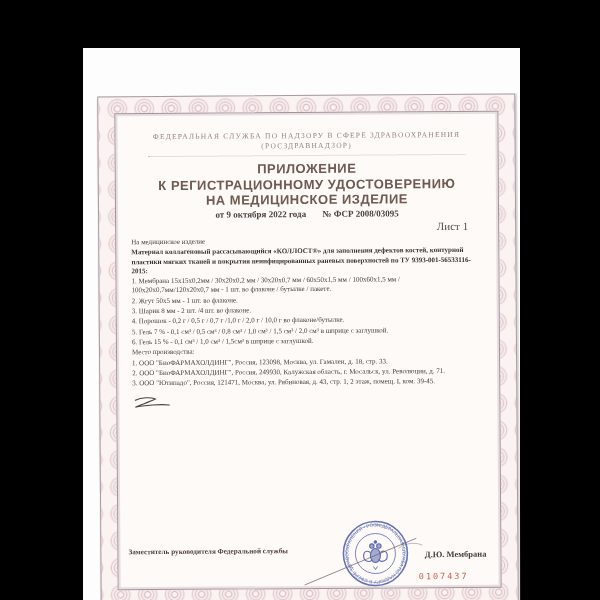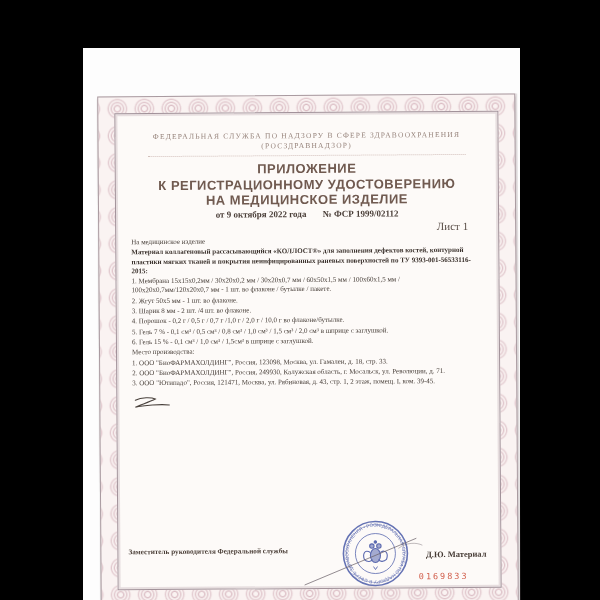--- a/index.html
+++ b/index.html
@@ -108,21 +108,21 @@
 
       <div class="title">
         <div>ПРИЛОЖЕНИЕ</div>
         <div>К РЕГИСТРАЦИОННОМУ УДОСТОВЕРЕНИЮ</div>
         <div>НА МЕДИЦИНСКОЕ ИЗДЕЛИЕ</div>
       </div>
 
       <div class="date-row">
         <span>от 9 октября 2022 года</span>
         <span class="num-label">№</span>
-        <span>ФСР 1999/02112</span>
+        <span>ФСР 2008/03095</span>
       </div>
 
       <div class="sheet">Лист 1</div>
 
       <div class="body-text">
         <p>На медицинское изделие</p>
         <p class="product">Материал коллагеновый рассасывающийся «КОЛЛОСТ®» для заполнения дефектов костей, контурной пластики мягких тканей и покрытия неинфицированных раневых поверхностей по ТУ 9393-001-56533116-2015:</p>
         <p>1. Мембрана 15х15х0,2мм / 30х20х0,2 мм / 30х20х0,7 мм / 60х50х1,5 мм / 100х60х1,5 мм / 100х20х0,7мм/120х20х0,7 мм - 1 шт. во флаконе / бутылке / пакете.</p>
         <p>2. Жгут 50х5 мм - 1 шт. во флаконе.</p>
         <p>3. Шарик 8 мм - 2 шт. /4 шт. во флаконе.</p>
@@ -163,19 +163,19 @@
             <path d="M33 48 L35 51 L37 48" stroke-width="0.9"></path>
             <circle cx="35" cy="23.5" r="1.2" fill="#4a5aa8"></circle>
           </g>
         </svg>
 
         <svg class="sign-stroke" viewBox="0 0 140 64">
           <path d="M6 58 L118 12" fill="none" stroke="#6a6068" stroke-width="0.9" opacity="0.8"></path>
           <path d="M100 22 C108 16 118 16 124 19" fill="none" stroke="#6a6068" stroke-width="0.7" opacity="0.6"></path>
         </svg>
 
-        <div class="signer-name">Д.Ю. Материал</div>
-        <div class="serial">0169833</div>
+        <div class="signer-name">Д.Ю. Мембрана</div>
+        <div class="serial">0107437</div>
       </div>
 
     </div>
   </div>
 </div>
 
 </body></html>

